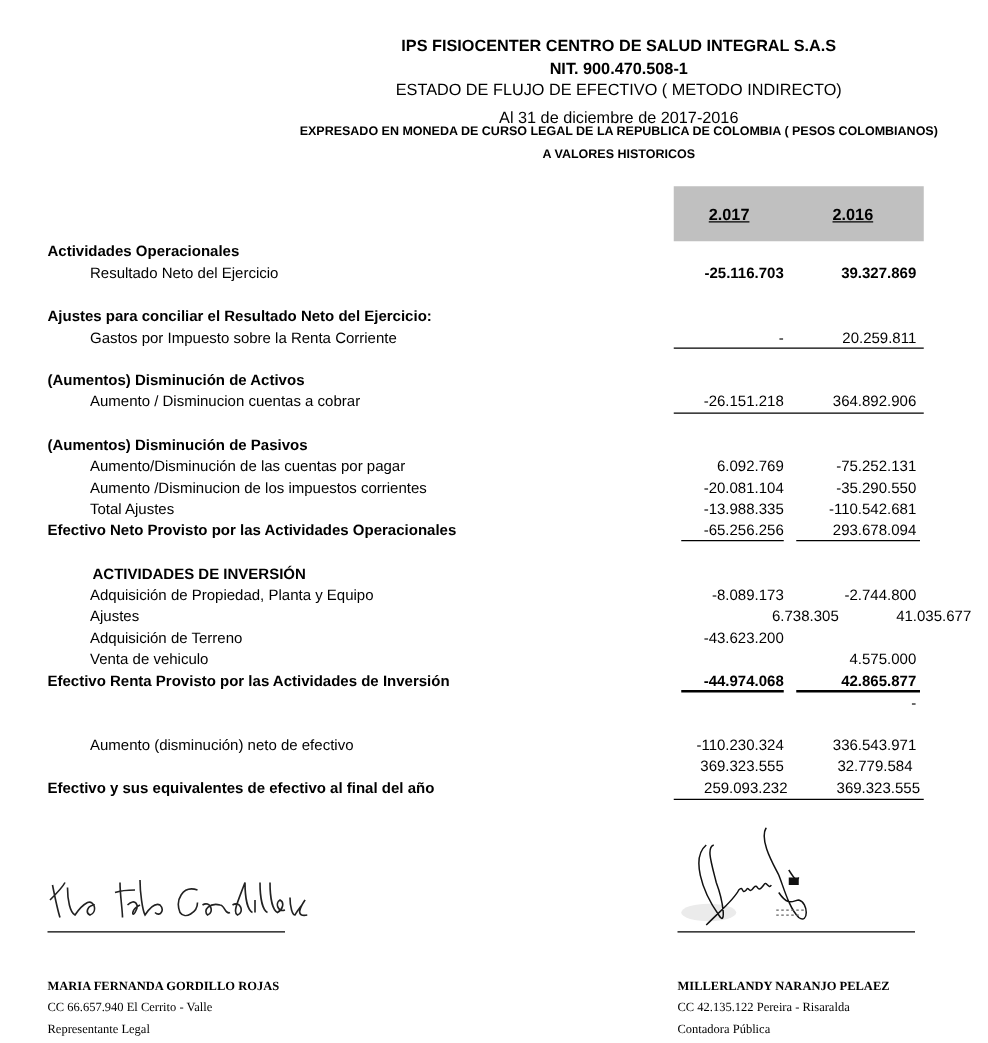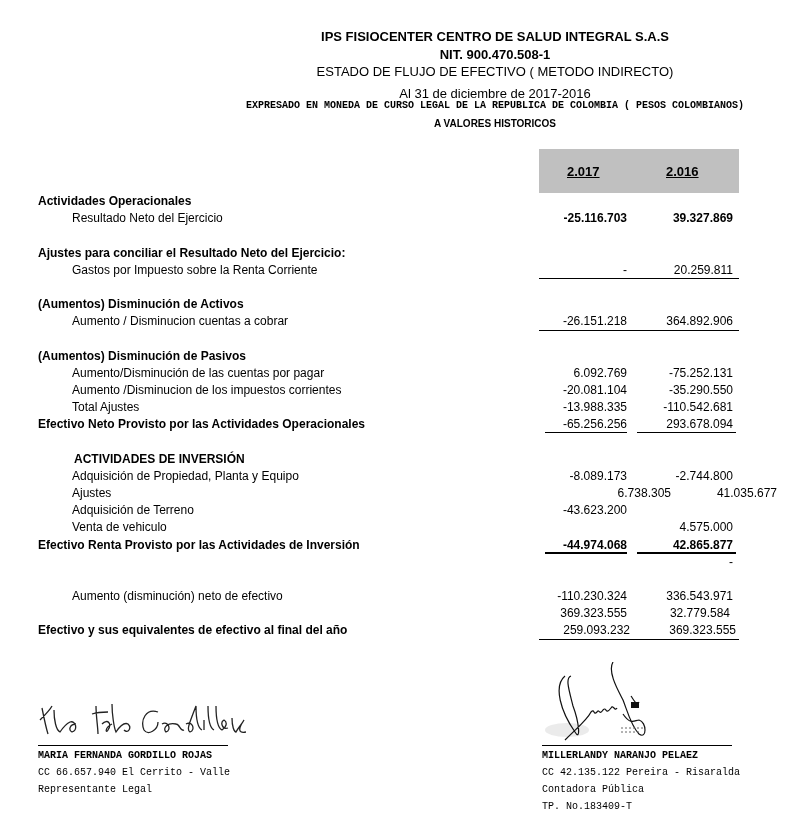--- a/index.html
+++ b/index.html
@@ -2,35 +2,35 @@
 <html><head>
 <meta charset="utf-8">
 <style>
   html, body { margin:0; padding:0; background:#ffffff; }
   body { width:790px; height:834px; position:relative; overflow:hidden; font-family:"Liberation Sans", sans-serif; color:#000; }
   .hdr { position:absolute; left:200px; width:590px; text-align:center; font-family:"Liberation Sans", sans-serif; white-space:nowrap; }
   .h1 { top:29px; font-size:13px; font-weight:bold; }
   .h2 { top:47px; font-size:13px; font-weight:bold; }
   .h3 { top:64px; font-size:13px; }
   .h4 { top:82px; font-size:12px; font-weight:bold; letter-spacing:-0.3px; }
-  .h5 { top:100px; font-size:10px; font-weight:bold;font-family:Liberation Mono, monospace; }
+  .h5 { top:100px; font-size:10px; font-weight:bold; }
   .h6 { top:118px; font-size:10px; font-weight:bold; }
   .colbox { position:absolute; left:539px; top:149px; width:200px; height:44px; background:#c0c0c0; }
   .colhead { position:absolute; top:164px; font-size:13px; font-weight:bold; text-decoration:underline; }
   .row { position:absolute; left:0; width:790px; height:17px; font-size:12px; }
   .lbl { position:absolute; left:38px; white-space:nowrap; }
   .lbl.ind { left:72px; }
   .lbl.b { font-weight:bold; }
   .v { position:absolute; text-align:right; white-space:nowrap; }
   .v1 { right:163px; }
   .v2 { right:57px; }
   .v.b { font-weight:bold; }
   .ul { position:absolute; height:1px; background:#000; }
   .ul.thick { height:2px; }
-  .sig { position:absolute; font-family:Liberation Mono, monospace; font-size:10px; line-height:17px; white-space:nowrap; }
+  .sig { position:absolute; font-family:Liberation Serif, serif; font-size:10px; line-height:17px; white-space:nowrap;margin-top:34px; }
   .sig .nm { font-weight:bold; }
   .sigline { position:absolute; height:1px; background:#000; }
 </style>
 </head>
 <body>
 
 <div class="hdr h1">IPS FISIOCENTER CENTRO DE SALUD INTEGRAL S.A.S</div>
 <div class="hdr h2">NIT. 900.470.508-1</div>
 <div class="hdr h3">ESTADO DE  FLUJO DE EFECTIVO ( METODO INDIRECTO)</div>
 <div class="hdr h4" style="font-size:13px;font-weight:normal;letter-spacing:0;top:86px;">Al 31 de diciembre de 2017-2016</div>

